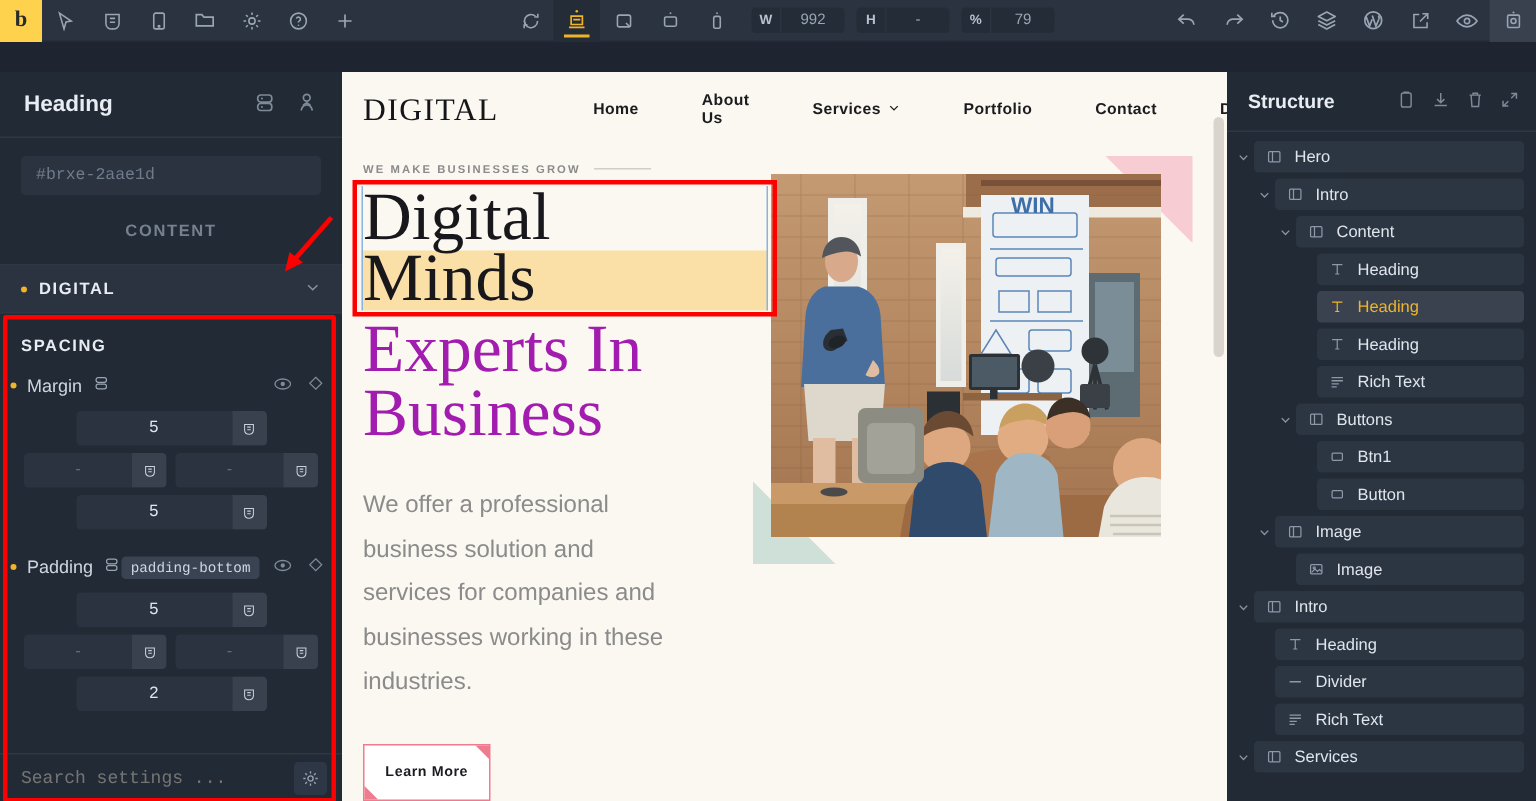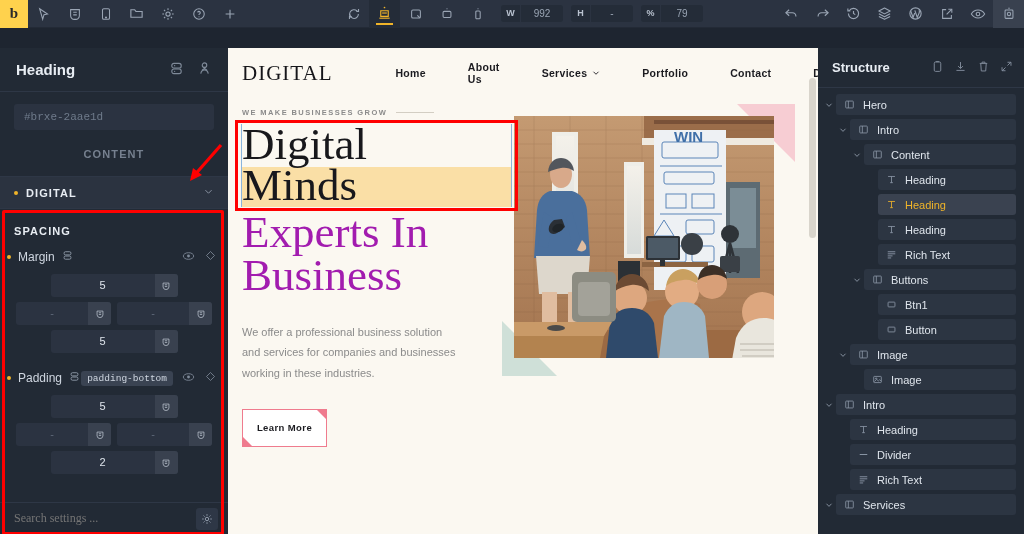--- a/index.html
+++ b/index.html
@@ -126,21 +126,21 @@
     width:23px; height:23px; background:#39414f; display:flex; align-items:center; justify-content:center;
   }
   .sp-input .badge svg { display:block; }
 
   .search-bar {
     position:absolute; left:0; bottom:0; width:228px; height:32px; background:#222a35;
     border-top:1px solid #2e3746; display:flex; align-items:center; padding:0 10px 0 14px;
   }
   .search-bar input {
     flex:1; background:transparent; border:none; outline:none; color:#fef9c3; font-size:12px;
-    font-family:Liberation Serif, serif;
+    font-family:Liberation Mono, monospace;
   }
   .search-gear {
     width:22px; height:22px; background:#2e3746; border-radius:3px;
     display:flex; align-items:center; justify-content:center; color:#9aa5b4;
   }
 
   
   .canvas {
     flex:1; background:#fbf8f1; position:relative; overflow:hidden;
     display:flex; flex-direction:column;
@@ -184,21 +184,21 @@
   }
   h1.hero-h {
     font-family:"Liberation Serif", serif; font-size:45px; line-height:.92;
     color:#18181c; font-weight:normal; position:relative; z-index:3;
   }
   h1.hero-h2 {
     font-family:"Liberation Serif", serif; font-size:45px; line-height:.97;
     color:#a21caf; font-weight:normal; margin-top:4px;
   }
   .hero-p {
-    font-size:11px; line-height:1.85; color:#8b8b8b; margin-top:24px; width:215px;
+    font-size:16px; line-height:1.85; color:#8b8b8b; margin-top:24px; width:215px;
   }
   .hero-btns { display:flex; gap:13px; margin-top:26px; }
   .btn-solid {
     background:#ef7b8e; color:#fff; font-size:9.5px; font-weight:bold; letter-spacing:.4px;
     width:93px; height:38px; display:flex; align-items:center; justify-content:center;
     text-align:center; line-height:1.35;
   }
   .btn-outline {
     background:#fff; border:1.5px solid #ef7b8e; color:#1b1b20;
     font-size:9.5px; font-weight:bold; letter-spacing:.4px;

